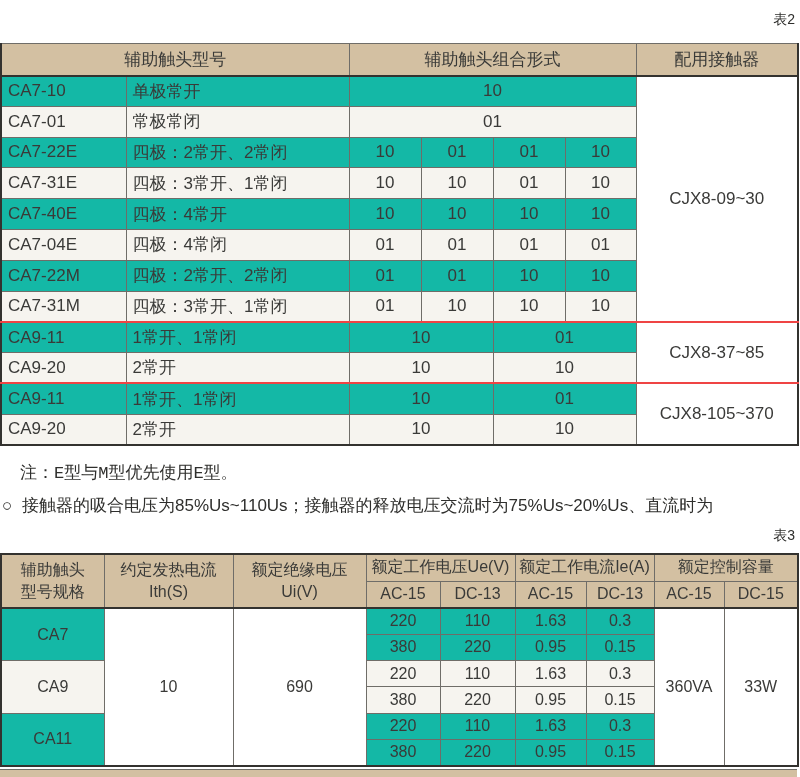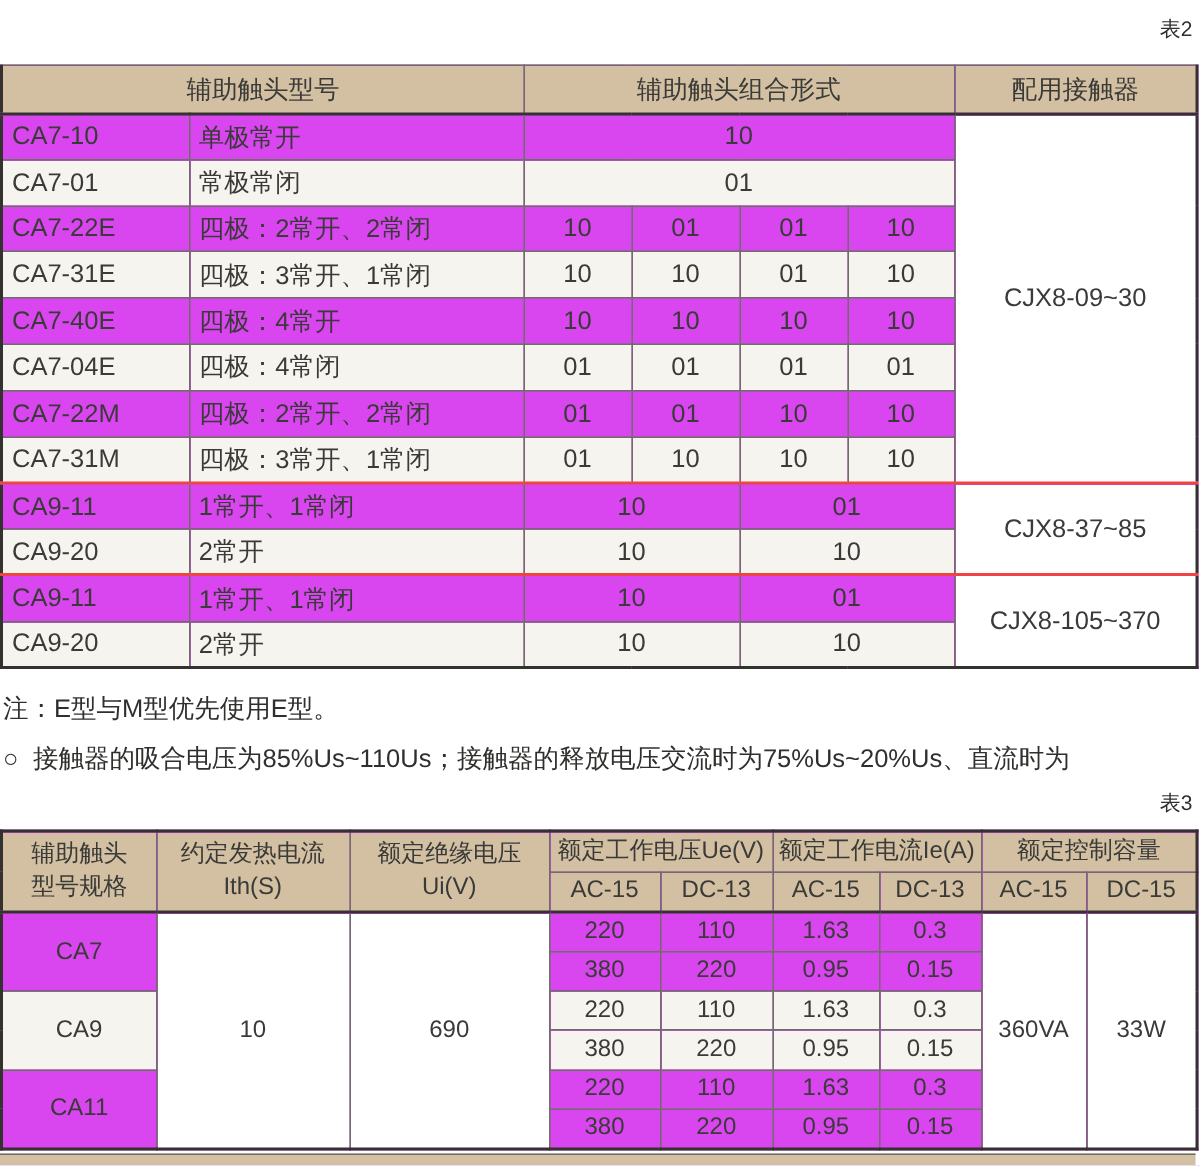--- a/index.html
+++ b/index.html
@@ -10,21 +10,21 @@
     color:#3a3a38;
   }
   .page { position:relative; width:800px; height:777px; overflow:hidden; background:#fff; }
 
   .caption { position:absolute; font-size:14px; color:#2f2f2d; }
   #cap2 { top:11px; right:5px; }
   #cap3 { top:527px; right:5px;margin-left:46px; }
 
   table {
     position:absolute; left:0;
-    border-collapse:collapse; table-layout:fixed; background:#d946ef;
+    border-collapse:collapse; table-layout:fixed; background:#14b8a6;
     border:2px solid #33322f;
   }
   td, th {
     border:1px solid #6f6d68;
     text-align:center; vertical-align:middle;
     font-weight:normal; overflow:hidden; white-space:nowrap;
   }
 
   
   #t2 { top:43px; width:797px; border-top-width:1px; }
@@ -32,21 +32,21 @@
     height:32px; background:#d3c0a2; font-size:17px;
     border-bottom:2px solid #33322f;
   }
   #t2 td { height:30.8px; font-size:17px; }
   #t2 td.model, #t2 td.desc { text-align:left; padding-left:6px; }
   tr.stripe td { background:#f6f4ef; }
   #t2 tr.gend td, td.thickb { border-bottom:2px solid #ef4444; }
   td.merged { background:#fff; }
 
   
-  .note1 { position:absolute; top:461px; left:2px; font-size:17px; color:#2f2f2d; }
+  .note1 { position:absolute; top:461px; left:20px; font-size:17px; color:#2f2f2d;font-family:Liberation Mono, monospace; }
   .note2 {
     position:absolute; top:489px; left:2px; width:780px;
     font-size:17px; line-height:33px; color:#2f2f2d;
     padding-left:20px; text-indent:-20px;
   }
   .note2 .marker { display:inline-block; width:20px; text-indent:0; }
 
   
   #t3 { top:553px; width:797px; }
   #t3 th { background:#d3c0a2; font-size:16px; height:27px; }

